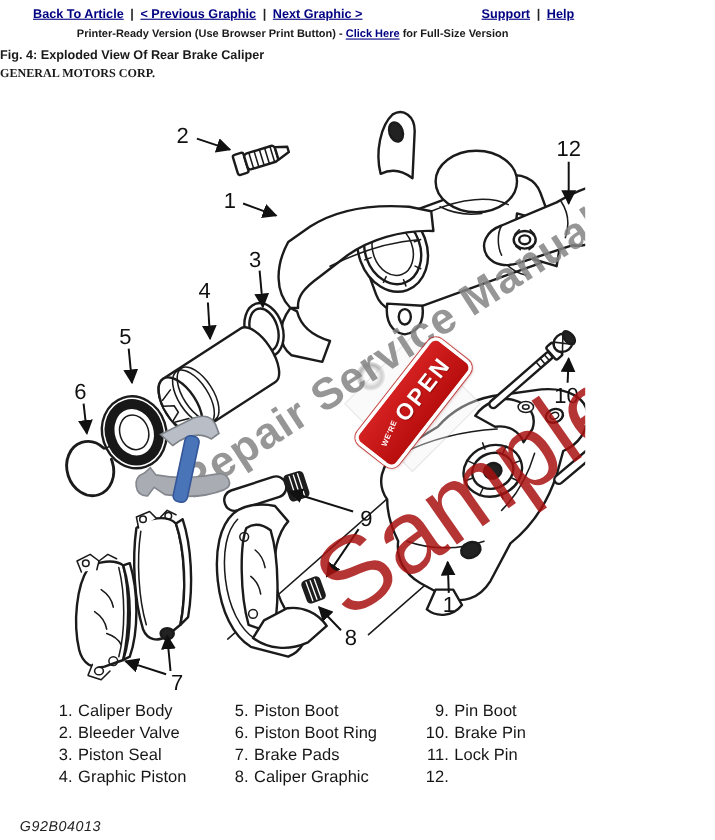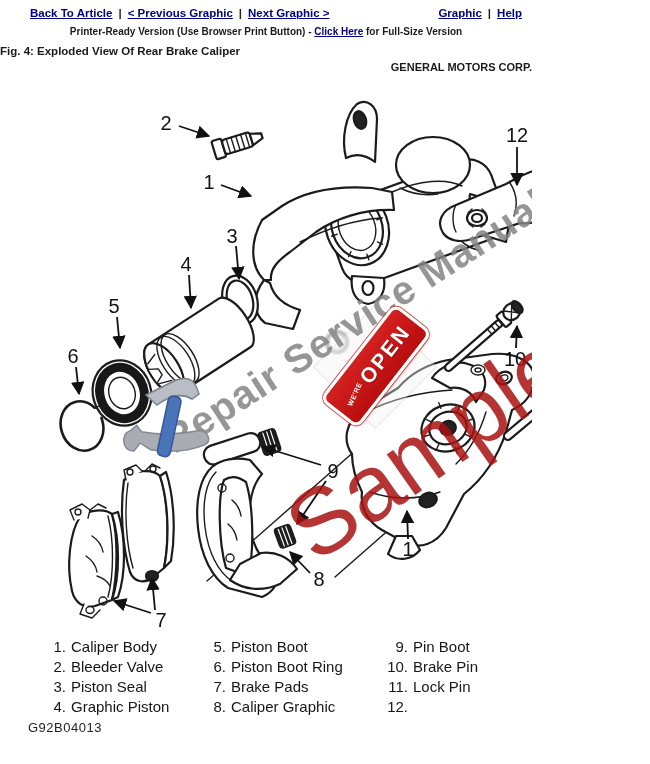--- a/index.html
+++ b/index.html
@@ -7,21 +7,21 @@
         font-family:"Liberation Sans","DejaVu Sans",sans-serif;color:#111;}
   
   .nav-row{display:flex;justify-content:space-between;padding:7px 10px 0 30px;
            font-size:11.5px;font-weight:bold;}
   .nav-group{display:flex;gap:6px;align-items:center;white-space:nowrap;}
   .nav-link{color:#000082;text-decoration:underline;cursor:pointer;}
   .nav-sep{color:#222;font-weight:bold;}
   .printer-row{text-align:center;margin-top:7px;font-size:10px;font-weight:bold;color:#1a1a1a;}
   .printer-link{color:#000082;text-decoration:underline;cursor:pointer;}
   .fig-row{text-align:left;margin-top:8px;font-size:11.5px;font-weight:bold;color:#1a1a1a;}
-  .corp-row{text-align:right;margin-top:4px;font-size:11px;font-weight:bold;color:#1a1a1a;}
+  .corp-row{text-align:left;margin-top:4px;font-size:11px;font-weight:bold;color:#1a1a1a;font-family:Liberation Serif, serif;}
   
   .diagram{position:relative;width:650px;height:560px;margin-top:2px;}
   .diagram svg.main{position:absolute;left:0;top:0;}
   .ln{fill:none;stroke:#1b1b1b;stroke-width:2.2;stroke-linecap:round;stroke-linejoin:round;}
   .fillw{fill:#ffffff;}
   .thin{stroke-width:1.4;}
   .leader{stroke:#111;stroke-width:1.8;fill:none;}
   .callout{font-size:20px;fill:#111;font-family:"Liberation Sans",sans-serif;text-anchor:middle;}
   
   .wm-gray-dot{position:absolute;left:337px;top:267px;width:26px;height:26px;border-radius:50%;
@@ -43,37 +43,37 @@
      box-shadow:0 0 0 1px rgba(190,40,40,.8),0 1px 3px rgba(120,0,0,.4);
      display:flex;align-items:center;justify-content:center;gap:4px;}
   .stamp .small{color:#fff;font-size:7px;font-weight:bold;transform:rotate(-14deg);letter-spacing:.5px;}
   .stamp .big{color:#fff;font-size:21px;font-weight:bold;letter-spacing:2px;
      text-shadow:0 1px 1px rgba(100,0,0,.6);}
   
   .parts{display:flex;padding-left:42px;margin-top:2px;font-size:15px;color:#161616;}
   .pcol1{width:160px;} .pcol2{width:182px;} .pcol3{flex:1;}
   .pl-item{display:flex;line-height:20px;}
   .pl-num{width:24px;text-align:right;margin-right:5px;}
-  .code-row{padding-left:28px;margin-top:3px;font-size:13px;letter-spacing:.5px;color:#222;}
+  .code-row{padding-left:18px;margin-top:26px;font-size:13px;letter-spacing:.5px;color:#222;font-style:italic;}
 </style>
 </head>
 <body>
 
 <div class="page">
 
   <div class="nav-row">
     <div class="nav-group">
       <a class="nav-link">Back To Article</a>
       <span class="nav-sep">|</span>
       <a class="nav-link">&lt; Previous Graphic</a>
       <span class="nav-sep">|</span>
       <a class="nav-link">Next Graphic &gt;</a>
     </div>
     <div class="nav-group">
-      <a class="nav-link">Graphic</a>
+      <a class="nav-link">Support</a>
       <span class="nav-sep">|</span>
       <a class="nav-link">Help</a>
     </div>
   </div>
 
   <div class="printer-row"><span>Printer-Ready Version (Use Browser Print Button) - </span><a class="printer-link">Click Here</a><span> for Full-Size Version</span></div>
 
   <div class="fig-row">Fig. 4: Exploded View Of Rear Brake Caliper</div>
   <div class="corp-row">GENERAL MOTORS CORP.</div>
 

